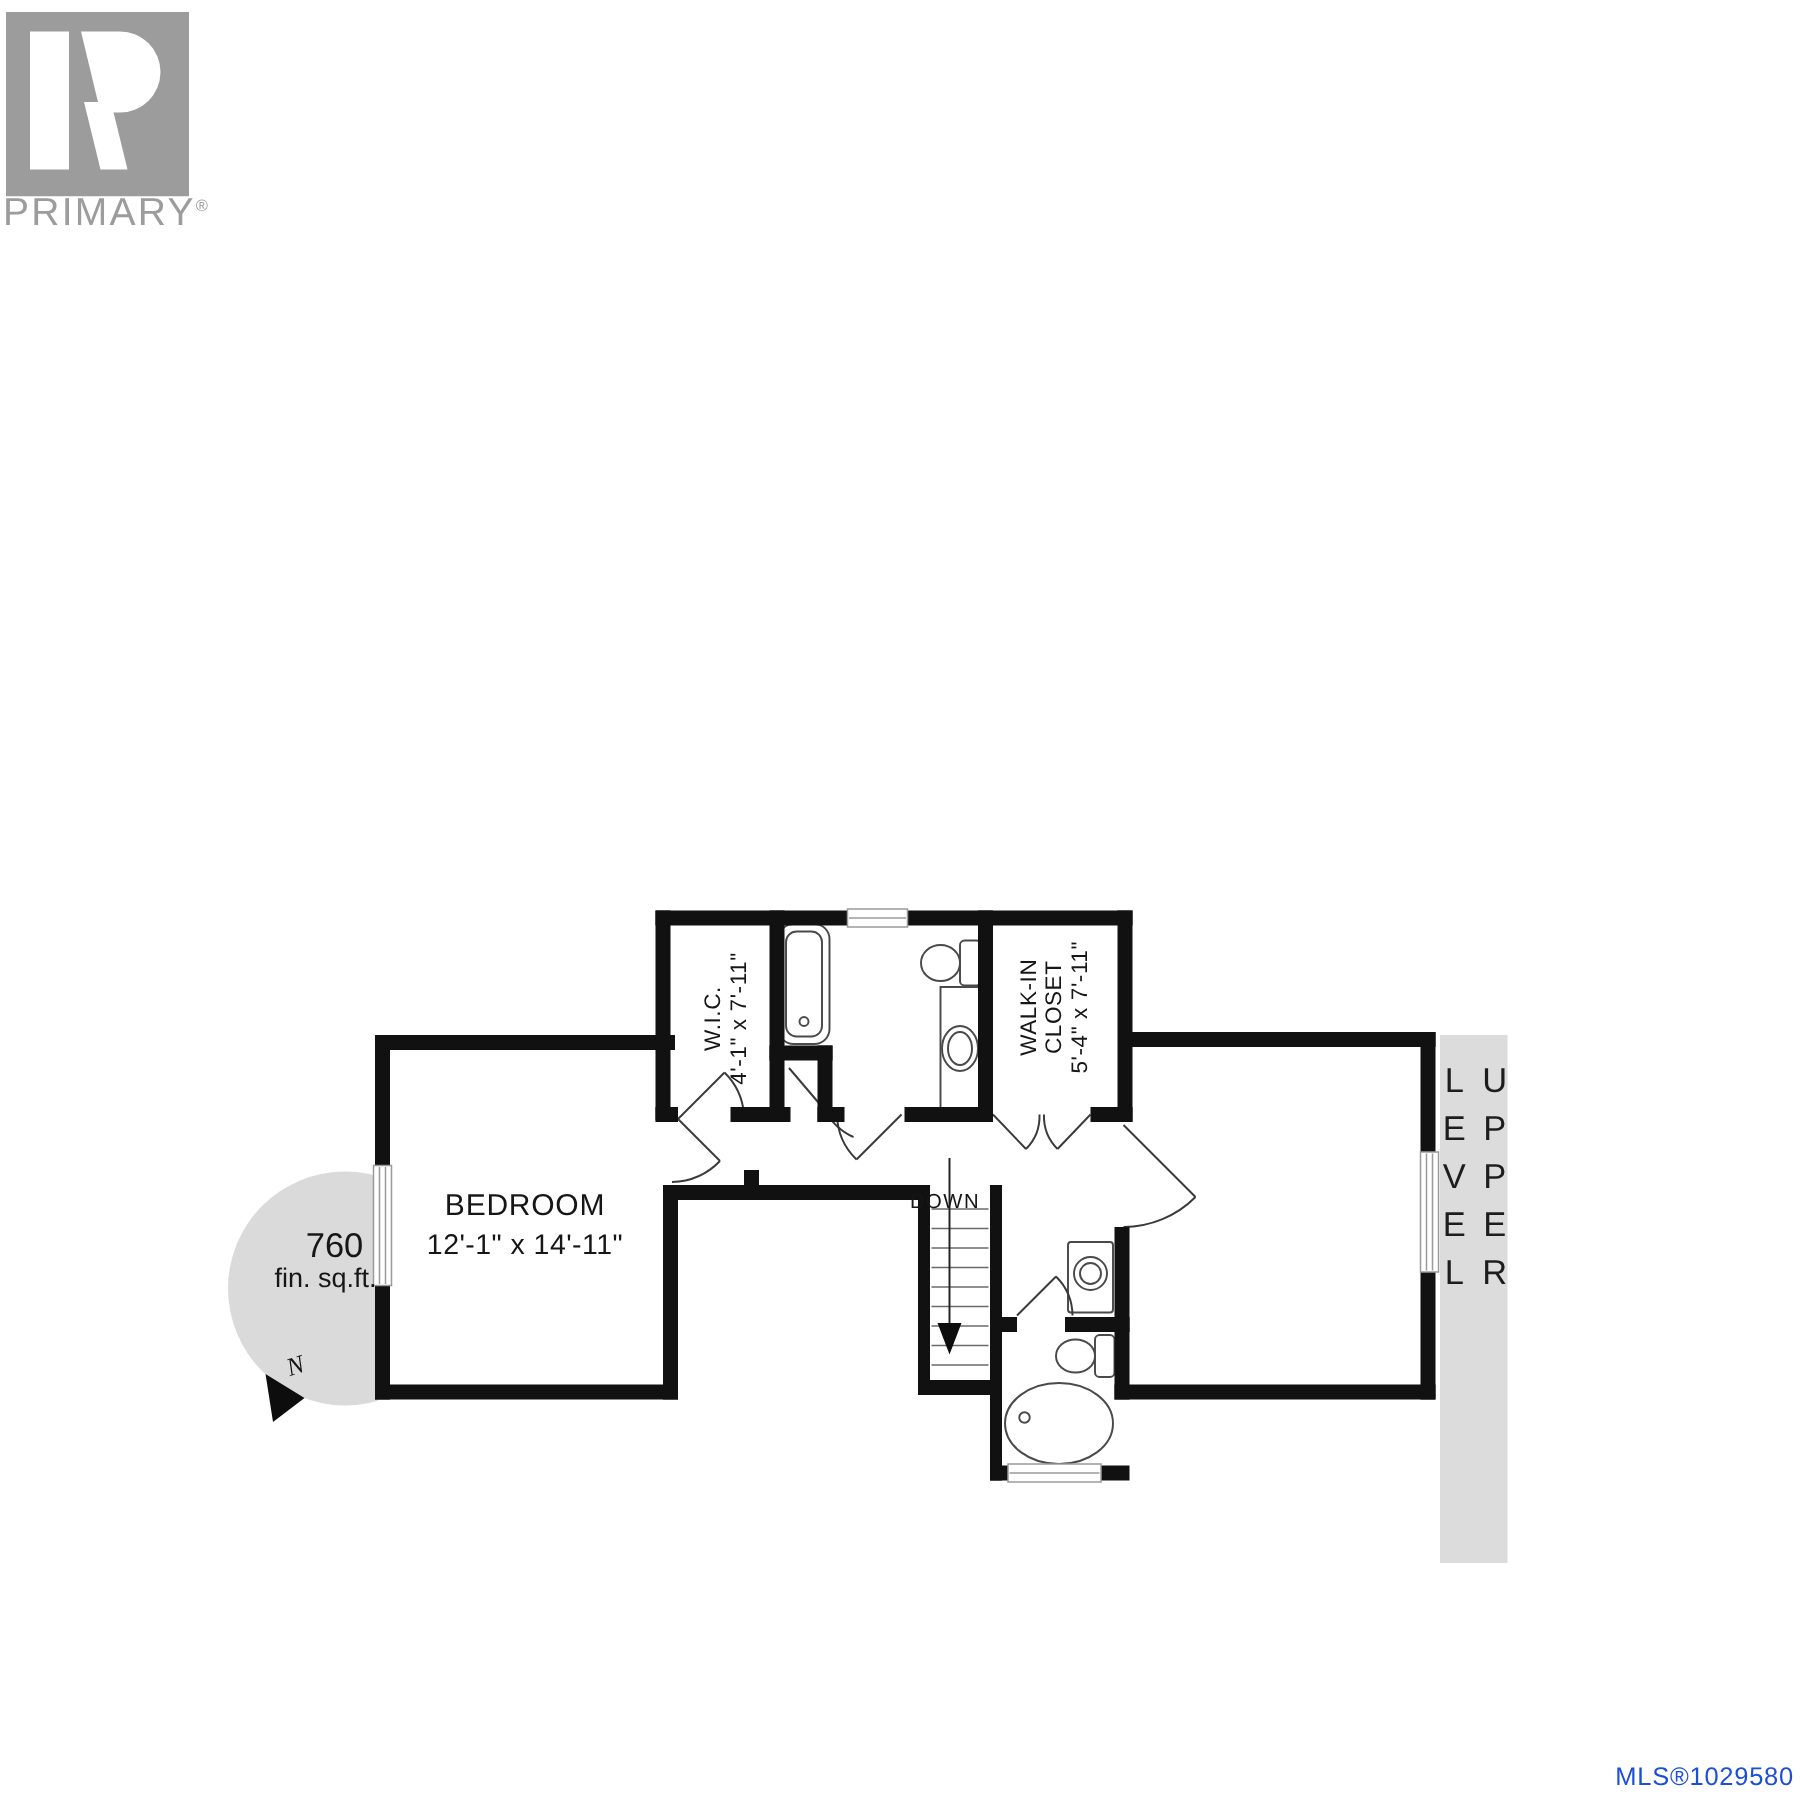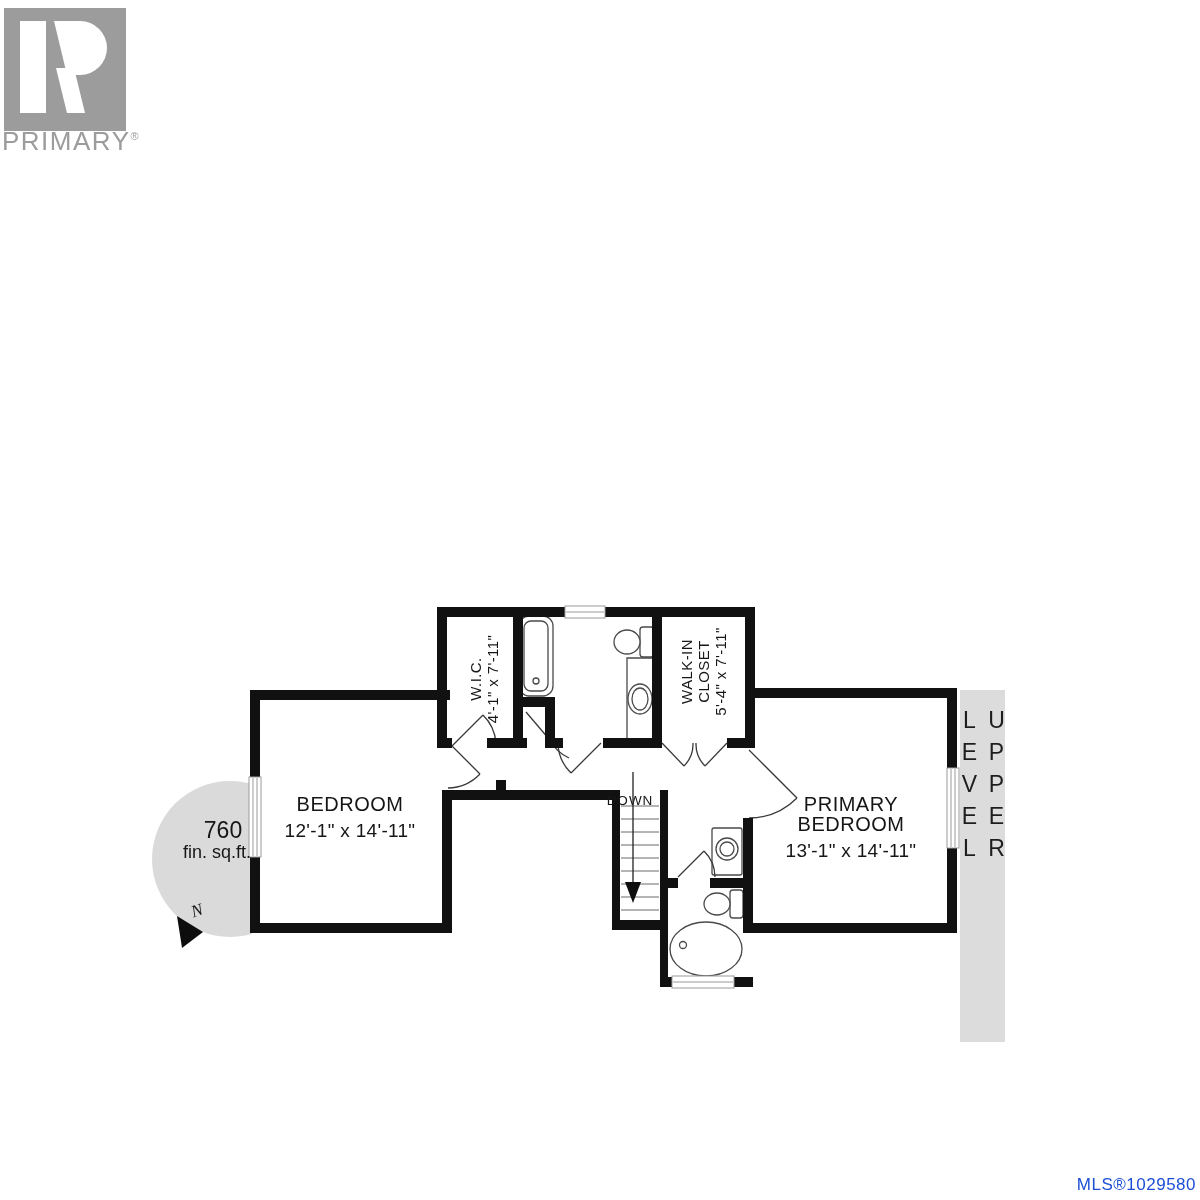--- a/index.html
+++ b/index.html
@@ -229,24 +229,20 @@
         <line x1="673" y1="982" x2="733" y2="982"></line>
       </g>
     </g>
   </svg>
 
   <div id="bedroom-label" class="room-label">
     <div class="room-name">BEDROOM</div>
     <div class="room-dims">12'-1" x 14'-11"</div>
   </div>
 
-  <div id="primary-label" class="room-label">
-    <div class="room-name">PRIMARY BEDROOM</div>
-    <div class="room-dims">13'-1" x 14'-11"</div>
-  </div>
 
   <div id="wic-label" class="rot-label">
     <div>W.I.C.</div>
     <div>4'-1" x 7'-11"</div>
   </div>
 
   <div id="walkin-label" class="rot-label">
     <div>WALK-IN</div>
     <div>CLOSET</div>
     <div>5'-4" x 7'-11"</div>

